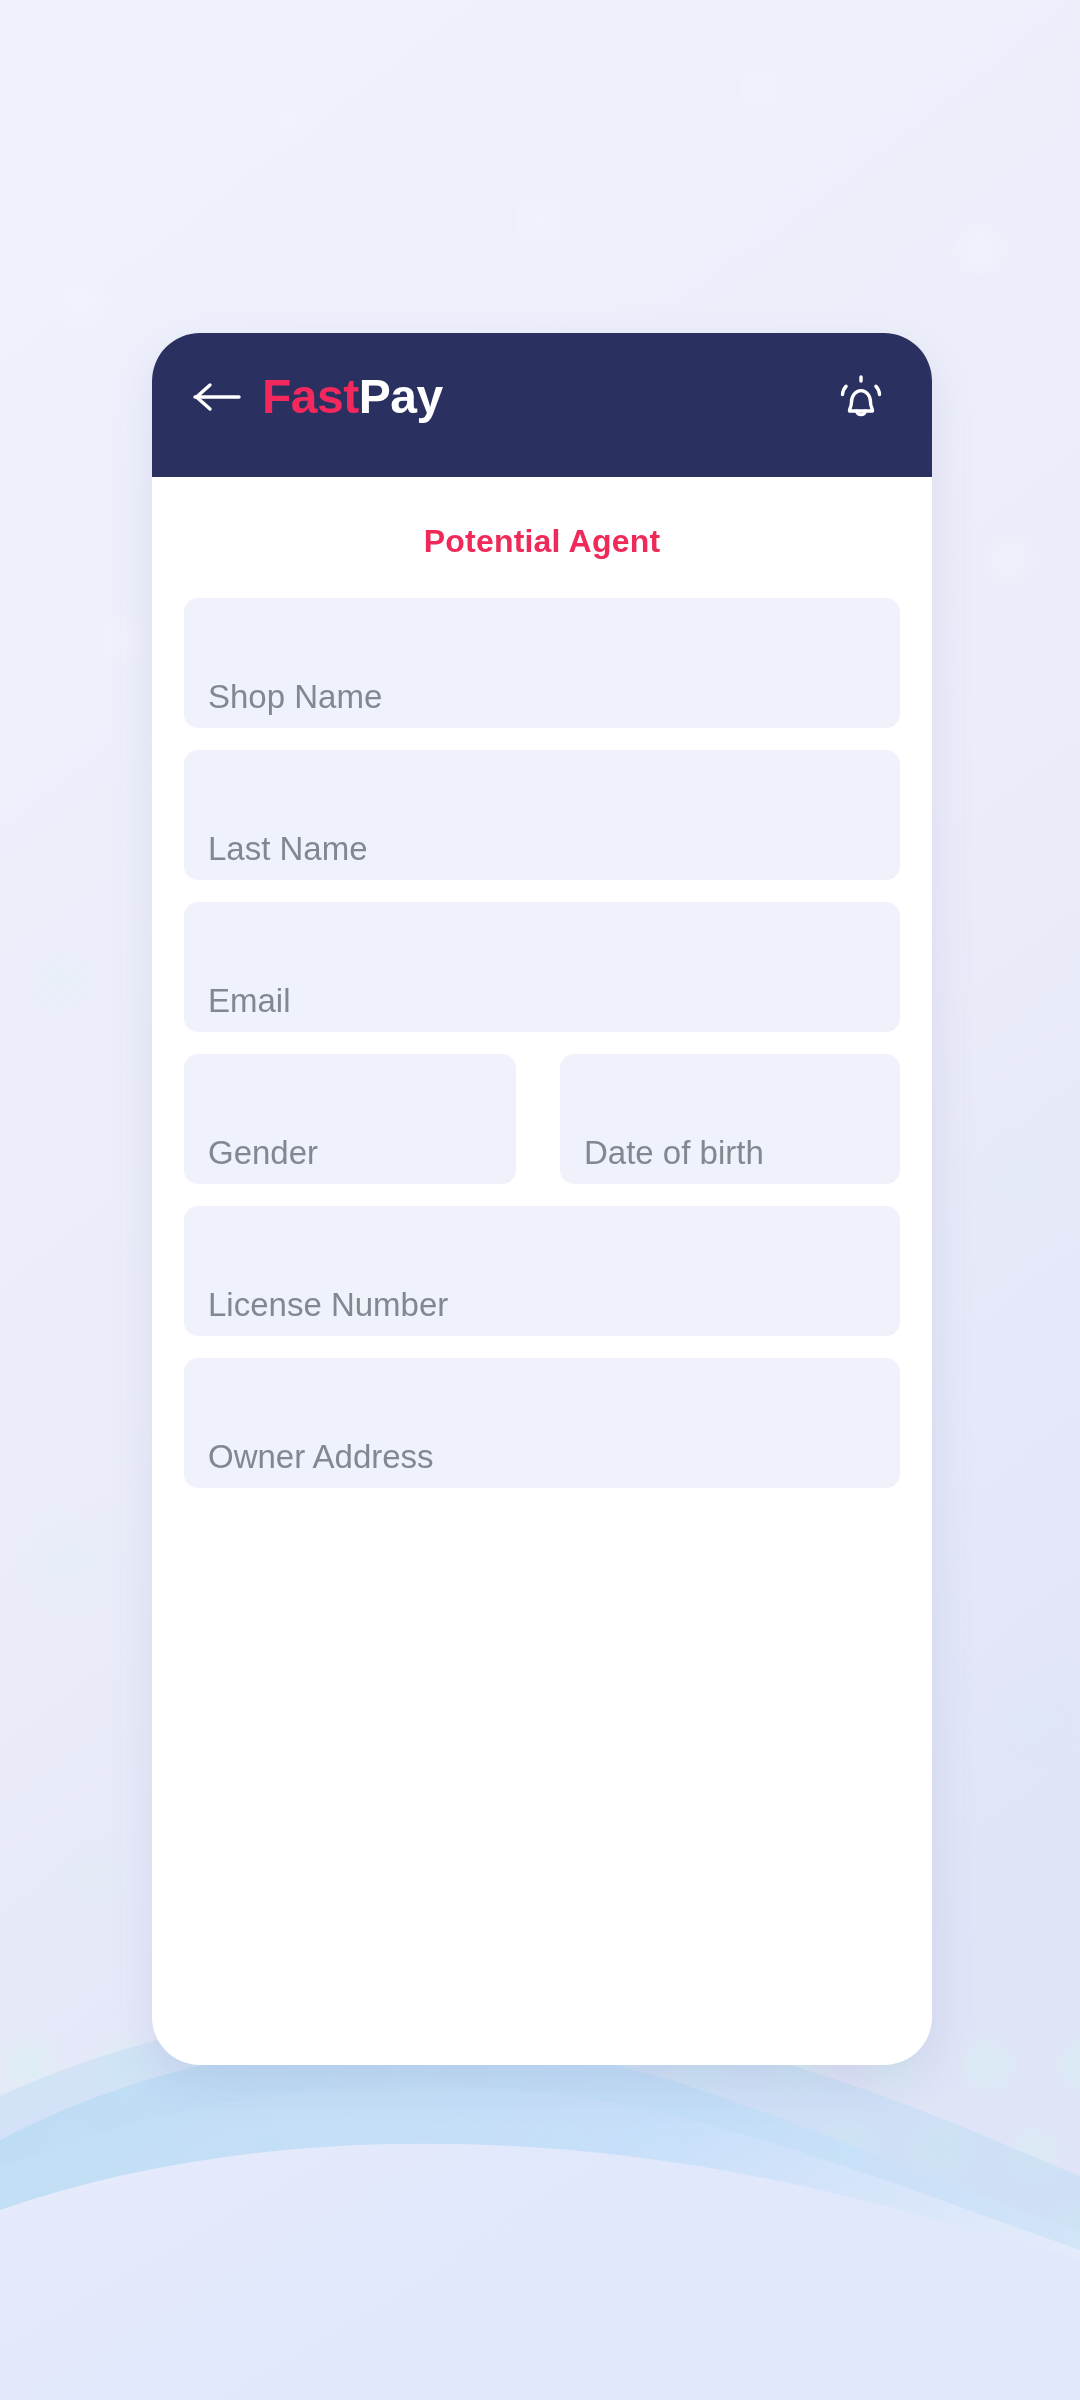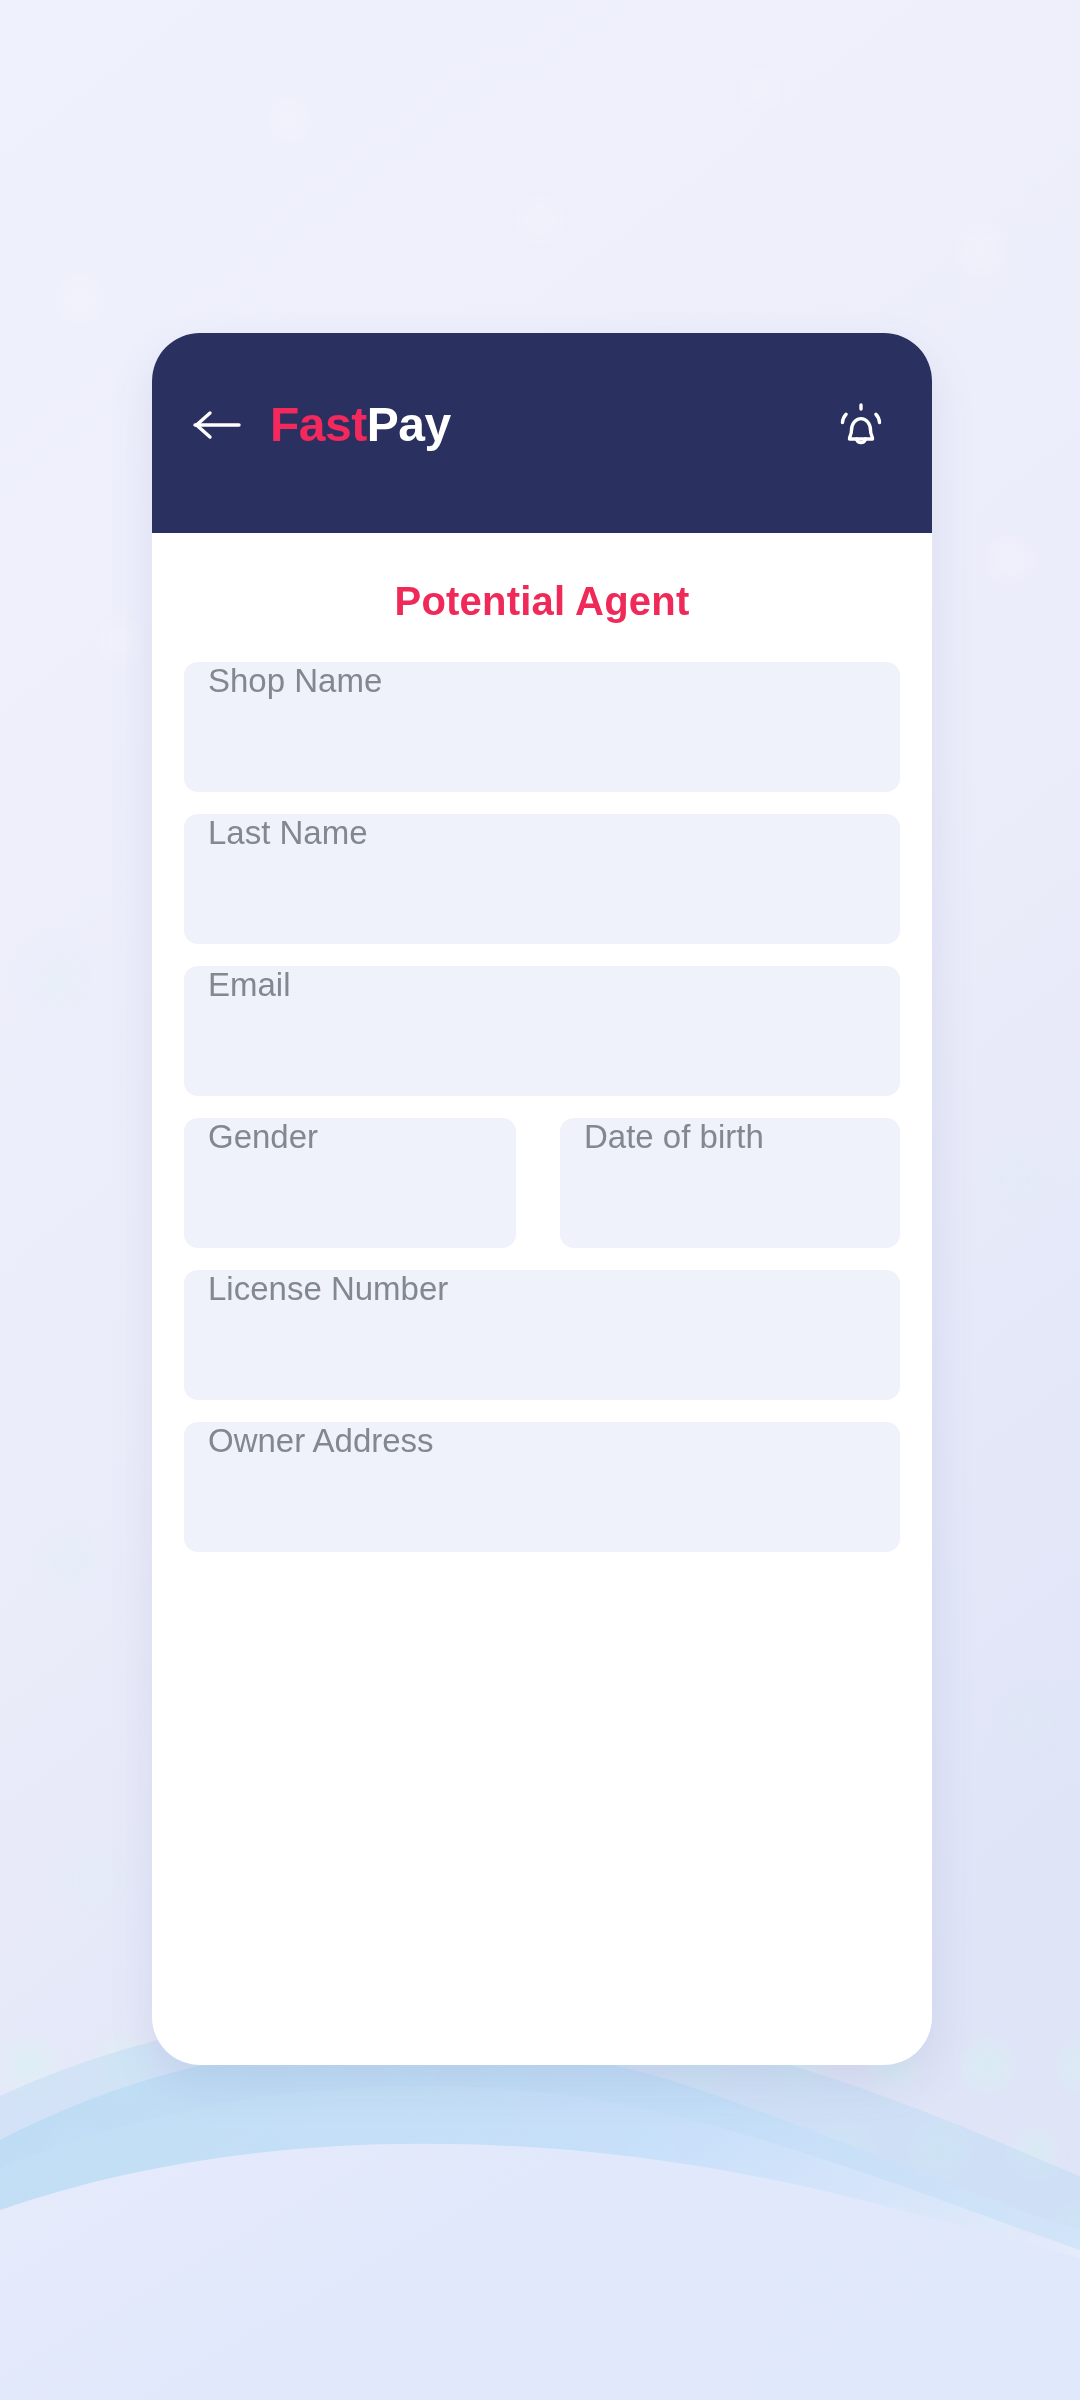--- a/index.html
+++ b/index.html
@@ -18,25 +18,24 @@
     width:780px; height:1732px;
     background:#ffffff;
     border-radius:48px;
     overflow:hidden;
     box-shadow:0 18px 44px rgba(90,100,160,.13);
   }
 
   
   .appbar {
     position:relative;
-    height:200px;
+    height:144px;
     background:#2a3161;
     display:flex; align-items:center;
     padding:0 38px 16px 34px;
-    gap:8px;
   }
   .back-btn {
     width:62px; height:62px;
     display:flex; align-items:center; justify-content:center;
     flex:0 0 auto;
   }
   .brand {
     margin-left:14px;
     font-size:48px; font-weight:bold;
     letter-spacing:-0.5px; line-height:1;
@@ -50,31 +49,31 @@
     display:flex; align-items:center; justify-content:center;
     flex:0 0 auto;
   }
 
   
   .page-body { padding:0 32px; }
 
   .page-title {
     text-align:center;
     color:#ef2a59;
-    font-size:40px; font-weight:bold;
+    font-size:32px; font-weight:bold;
     letter-spacing:.2px;
     margin-top:46px; margin-bottom:38px;
   }
 
   .field {
     height:130px;
     background:#eff2fa;
     border-radius:14px;
-    display:flex; align-items:flex-start;
-    padding:0 24px;
+    display:flex; align-items:flex-end;
+    padding:12px 24px;
     margin-bottom:22px;
     color:#82888f;
     font-size:33px;
     font-weight:400;
     white-space:nowrap;
     overflow:hidden;
   }
   .field .prefix { margin-right:24px; color:#82888f; }
 
   .field-row { display:flex; gap:44px; margin-bottom:22px; }

